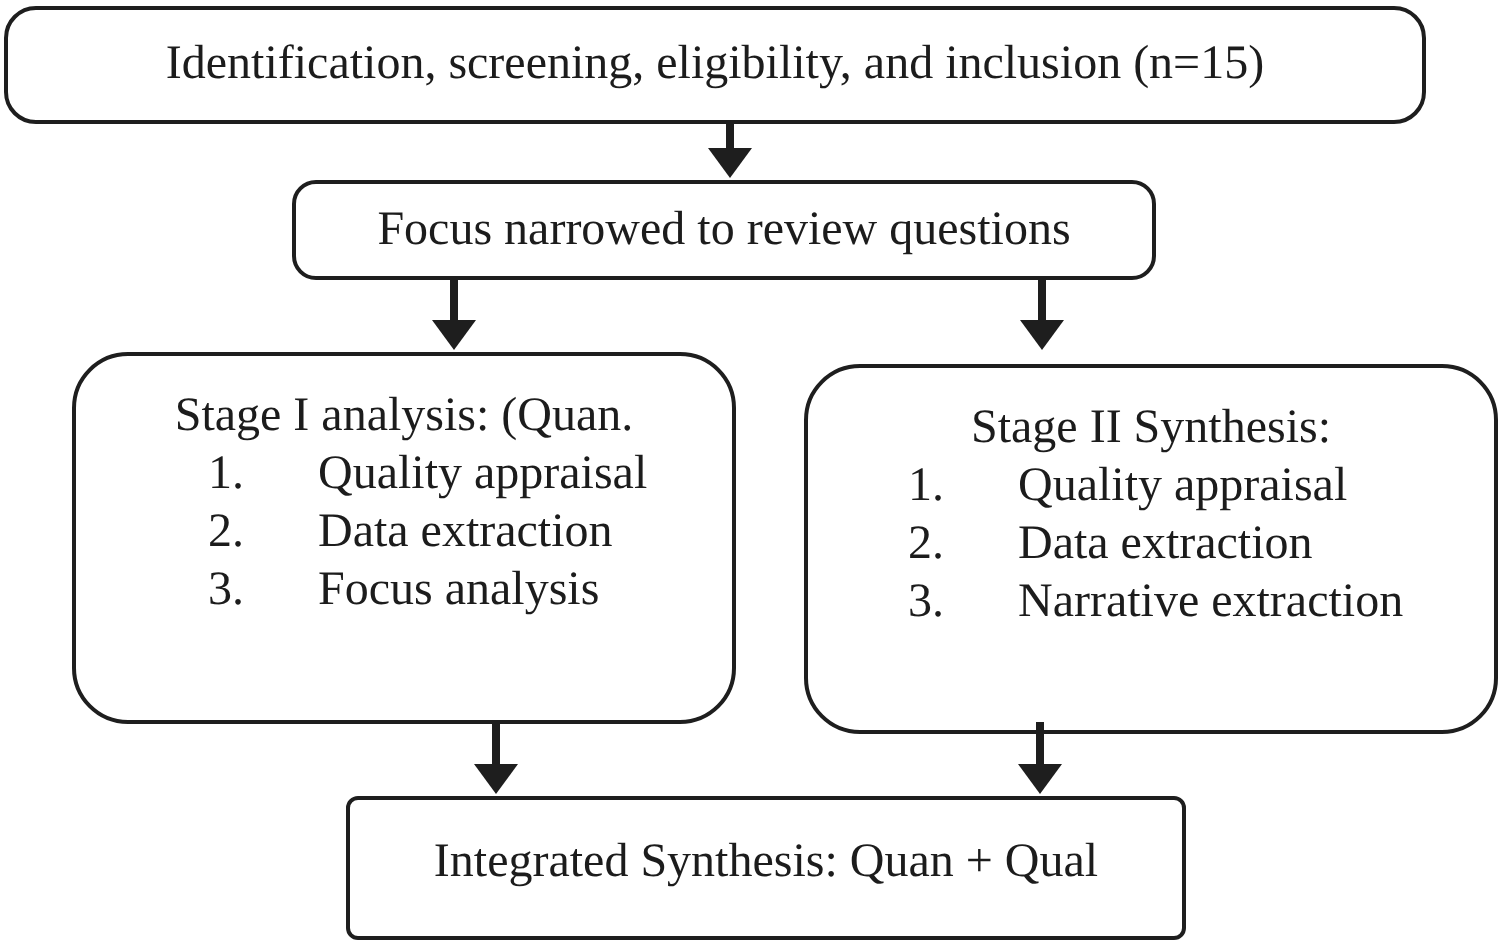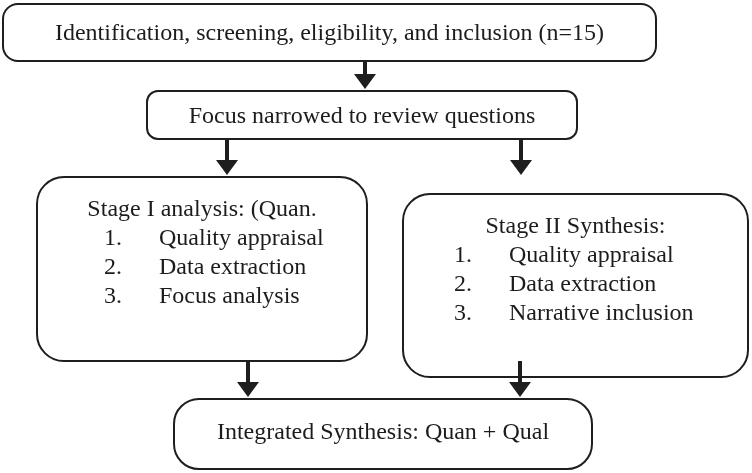--- a/index.html
+++ b/index.html
@@ -21,26 +21,26 @@
     box-sizing: border-box;
     border: 2.5px solid #1e1e1e;
     background: #ffffff;
     display: flex;
     align-items: center;
     justify-content: center;
     text-align: center;
     font-size: 24px;
     line-height: 29px;
   }
-  .box-top      { left: 2px;   top: 3px;   width: 655px; height: 59px;  border-radius: 16px; }
+  .box-top      { left: 2px;   top: 3px;   width: 711px; height: 59px;  border-radius: 16px; }
   .box-focus    { left: 146px; top: 90px;  width: 432px; height: 50px;  border-radius: 12px; }
   .box-stage    { border-radius: 28px; display: block; text-align: left; }
   .box-stage1   { left: 36px;  top: 176px; width: 332px; height: 186px; padding-top: 16px; }
-  .box-stage2   { left: 402px; top: 193px; width: 347px; height: 185px; padding-top: 16px; }
-  .box-bottom   { left: 173px; top: 398px; width: 420px; height: 72px;  border-radius: 26px; padding-bottom: 6px; }
+  .box-stage2   { left: 402px; top: 182px; width: 347px; height: 185px; padding-top: 16px; }
+  .box-bottom   { left: 173px; top: 398px; width: 420px; height: 72px;  border-radius: 6px; padding-bottom: 6px; }
   .stage-title {
     text-align: center;
     font-size: 24px;
     line-height: 29px;
   }
   .stage-list { margin-top: 0; }
   .list-row {
     display: flex;
     font-size: 24px;
     line-height: 29px;
@@ -127,21 +127,21 @@
       <div class="list-row">
         <span class="list-num">1.</span>
         <span class="list-label">Quality appraisal</span>
       </div>
       <div class="list-row">
         <span class="list-num">2.</span>
         <span class="list-label">Data extraction</span>
       </div>
       <div class="list-row">
         <span class="list-num">3.</span>
-        <span class="list-label">Narrative inclusion</span>
+        <span class="list-label">Narrative extraction</span>
       </div>
     </div>
   </div>
 
   <div class="arrow arrow-4">
     <div class="arrow-stem"></div>
     <div class="arrow-head"></div>
   </div>
 
   <div class="arrow arrow-5">

